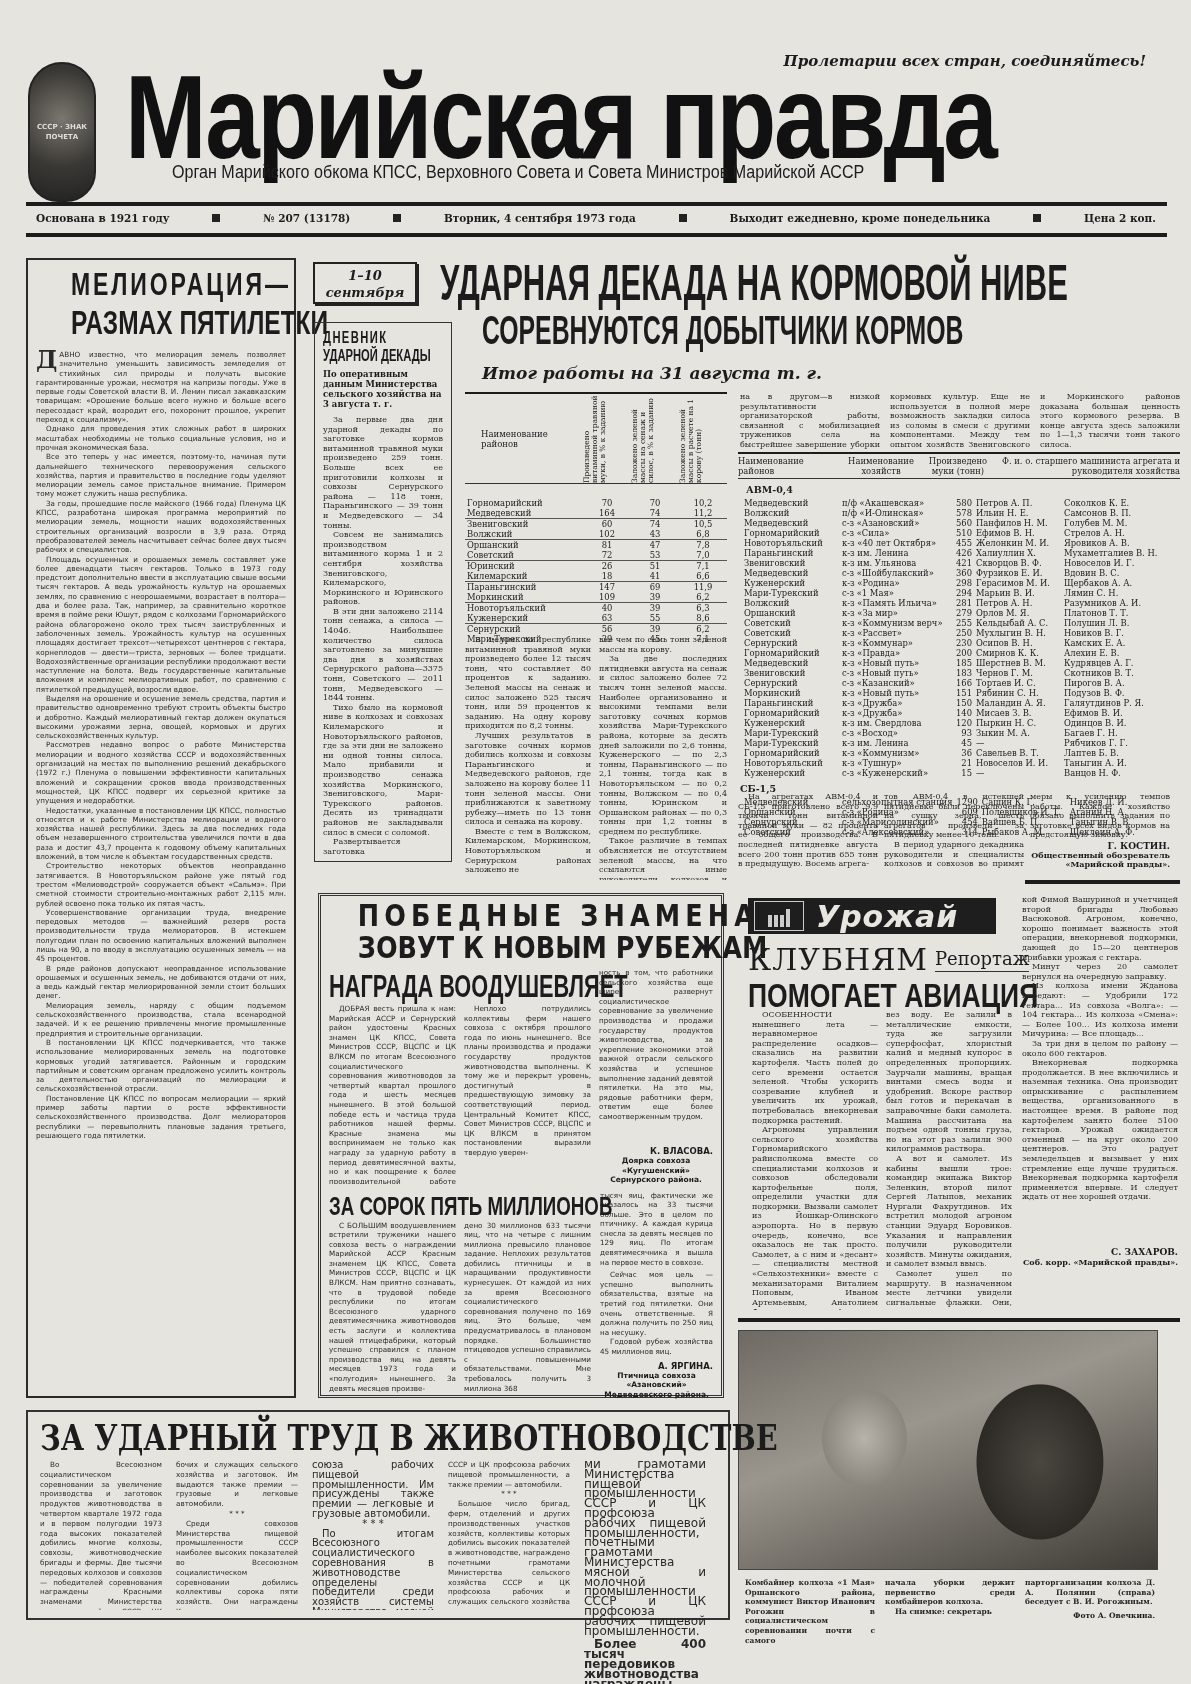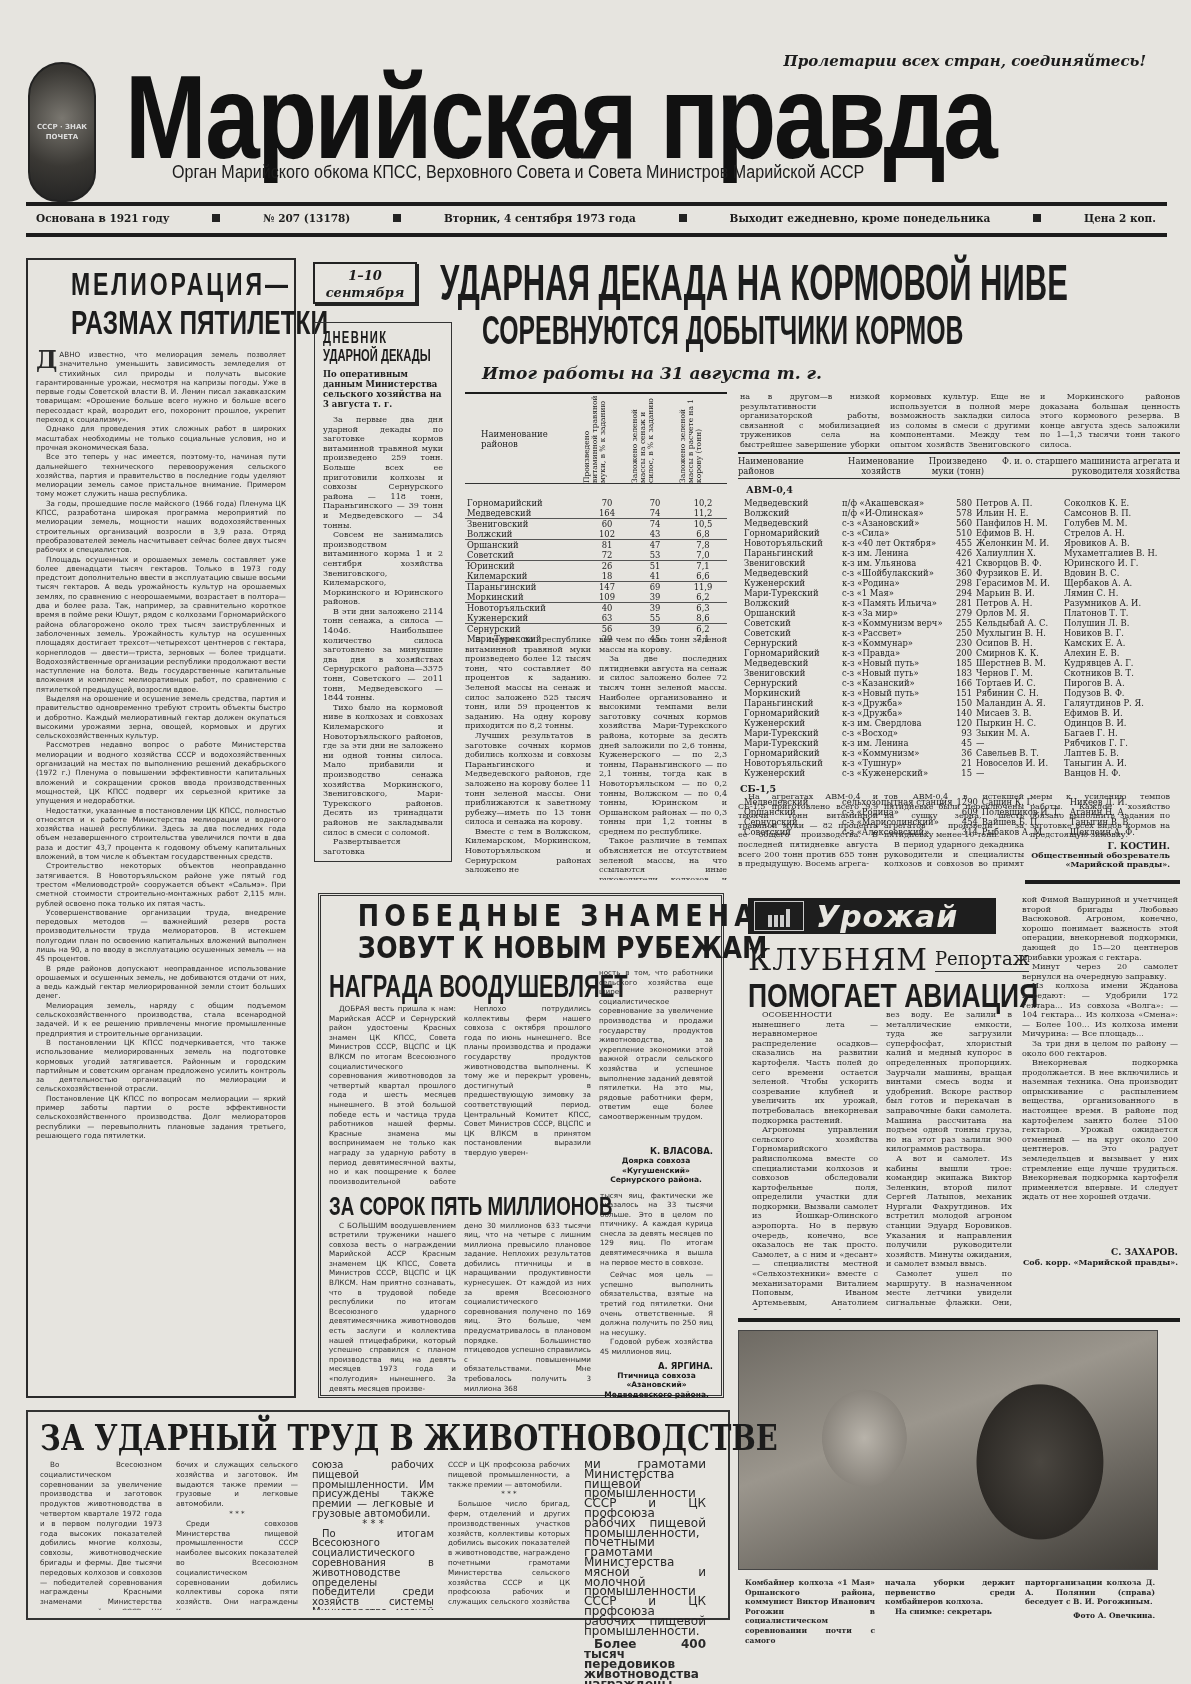--- a/index.html
+++ b/index.html
@@ -258,21 +258,21 @@
             <td style="width: 110px;">к-з им. Ленина</td>
             <td style="width: 24px; text-align: right;">426</td>
             <td style="width: 88px;">Халиуллин Х.</td>
             <td style="width: auto;">Мухаметгалиев В. Н.</td>
           </tr>
           <tr>
             <td style="width: 102px; padding-left: 6px;">Звениговский</td>
             <td style="width: 110px;">к-з им. Ульянова</td>
             <td style="width: 24px; text-align: right;">421</td>
             <td style="width: 88px;">Скворцов В. Ф.</td>
-            <td style="width: auto;">Юринского И. Г.</td>
+            <td style="width: auto;">Новоселов И. Г.</td>
           </tr>
           <tr>
             <td style="width: 102px; padding-left: 6px;">Медведевский</td>
             <td style="width: 110px;">с-з «Шойбулакский»</td>
             <td style="width: 24px; text-align: right;">360</td>
             <td style="width: 88px;">Фурзиков Е. И.</td>
             <td style="width: auto;">Вдовин В. С.</td>
           </tr>
           <tr>
             <td style="width: 102px; padding-left: 6px;">Куженерский</td>

